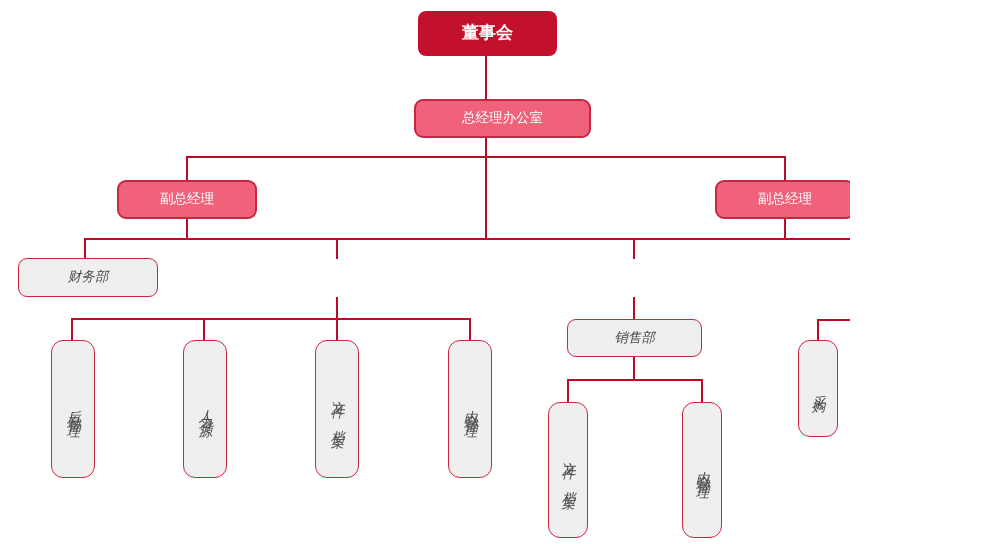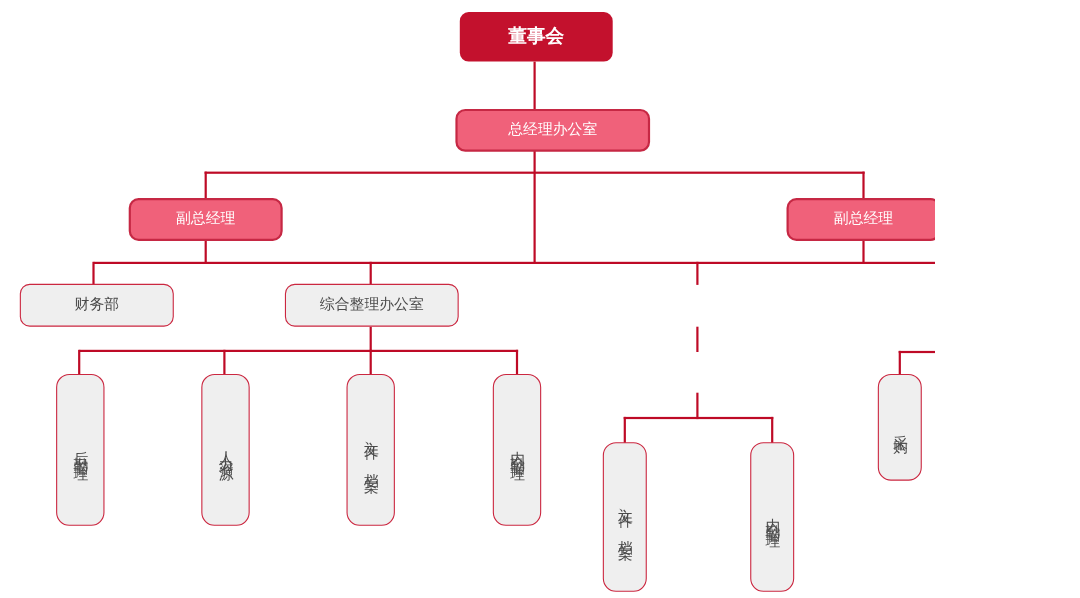--- a/index.html
+++ b/index.html
@@ -35,20 +35,21 @@
   }
   .node.mgr {
     background: var(--manager-fill, #f0617a);
     border: 2px solid var(--manager-border, #c62844);
     color: #ffffff;
   }
   .node.dept {
     background: var(--dept-fill, #efefef);
     border: 1.5px solid var(--dept-border, #cb2740);
     color: var(--dept-text, #4a4a4a);
+    font-style: italic;
   }
   .node.vbox {
     writing-mode: vertical-rl;
     text-orientation: upright;
     letter-spacing: 5px;
     border-radius: 12px;
     white-space: normal;
   }
 </style>
 </head>
@@ -85,27 +86,27 @@
   <div class="ln v" style="left:951px; top:319px; height:22px;"></div>
 
   <div class="node root" style="left:418px; top:11px; width:139px; height:45px;">董事会</div>
 
   <div class="node mgr" style="left:398px; top:99px; width:177px; height:39px;margin-left:16px;">总经理办公室</div>
 
   <div class="node mgr" style="left:117px; top:180px; width:140px; height:39px;">副总经理</div>
   <div class="node mgr" style="left:715px; top:180px; width:140px; height:39px;">副总经理</div>
 
   <div class="node dept" style="left:18px; top:258px; width:140px; height:39px;">财务部</div>
-  <div class="node dept" style="left:259px; top:258px; width:158px; height:39px;">综合整理办公室</div>
 
   <div class="node dept vbox" style="left:51px; top:340px; width:44px; height:138px;">后勤管理</div>
   <div class="node dept vbox" style="left:183px; top:340px; width:44px; height:138px;">人力资源</div>
   <div class="node dept vbox" style="left:315px; top:340px; width:44px; height:138px;">文件、档案</div>
   <div class="node dept vbox" style="left:448px; top:340px; width:44px; height:138px;">内勤管理</div>
 
+  <div class="node dept" style="left:567px; top:319px; width:135px; height:38px;">销售部</div>
 
   <div class="node dept vbox" style="left:548px; top:402px; width:40px; height:136px;">文件、档案</div>
   <div class="node dept vbox" style="left:682px; top:402px; width:40px; height:136px;">内勤管理</div>
 
   <div class="node dept vbox" style="left:798px; top:340px; width:40px; height:97px;">采购</div>
   <div class="node dept vbox" style="left:932px; top:340px; width:40px; height:97px;">物流</div>
 
 </div>
 
 </body></html>

